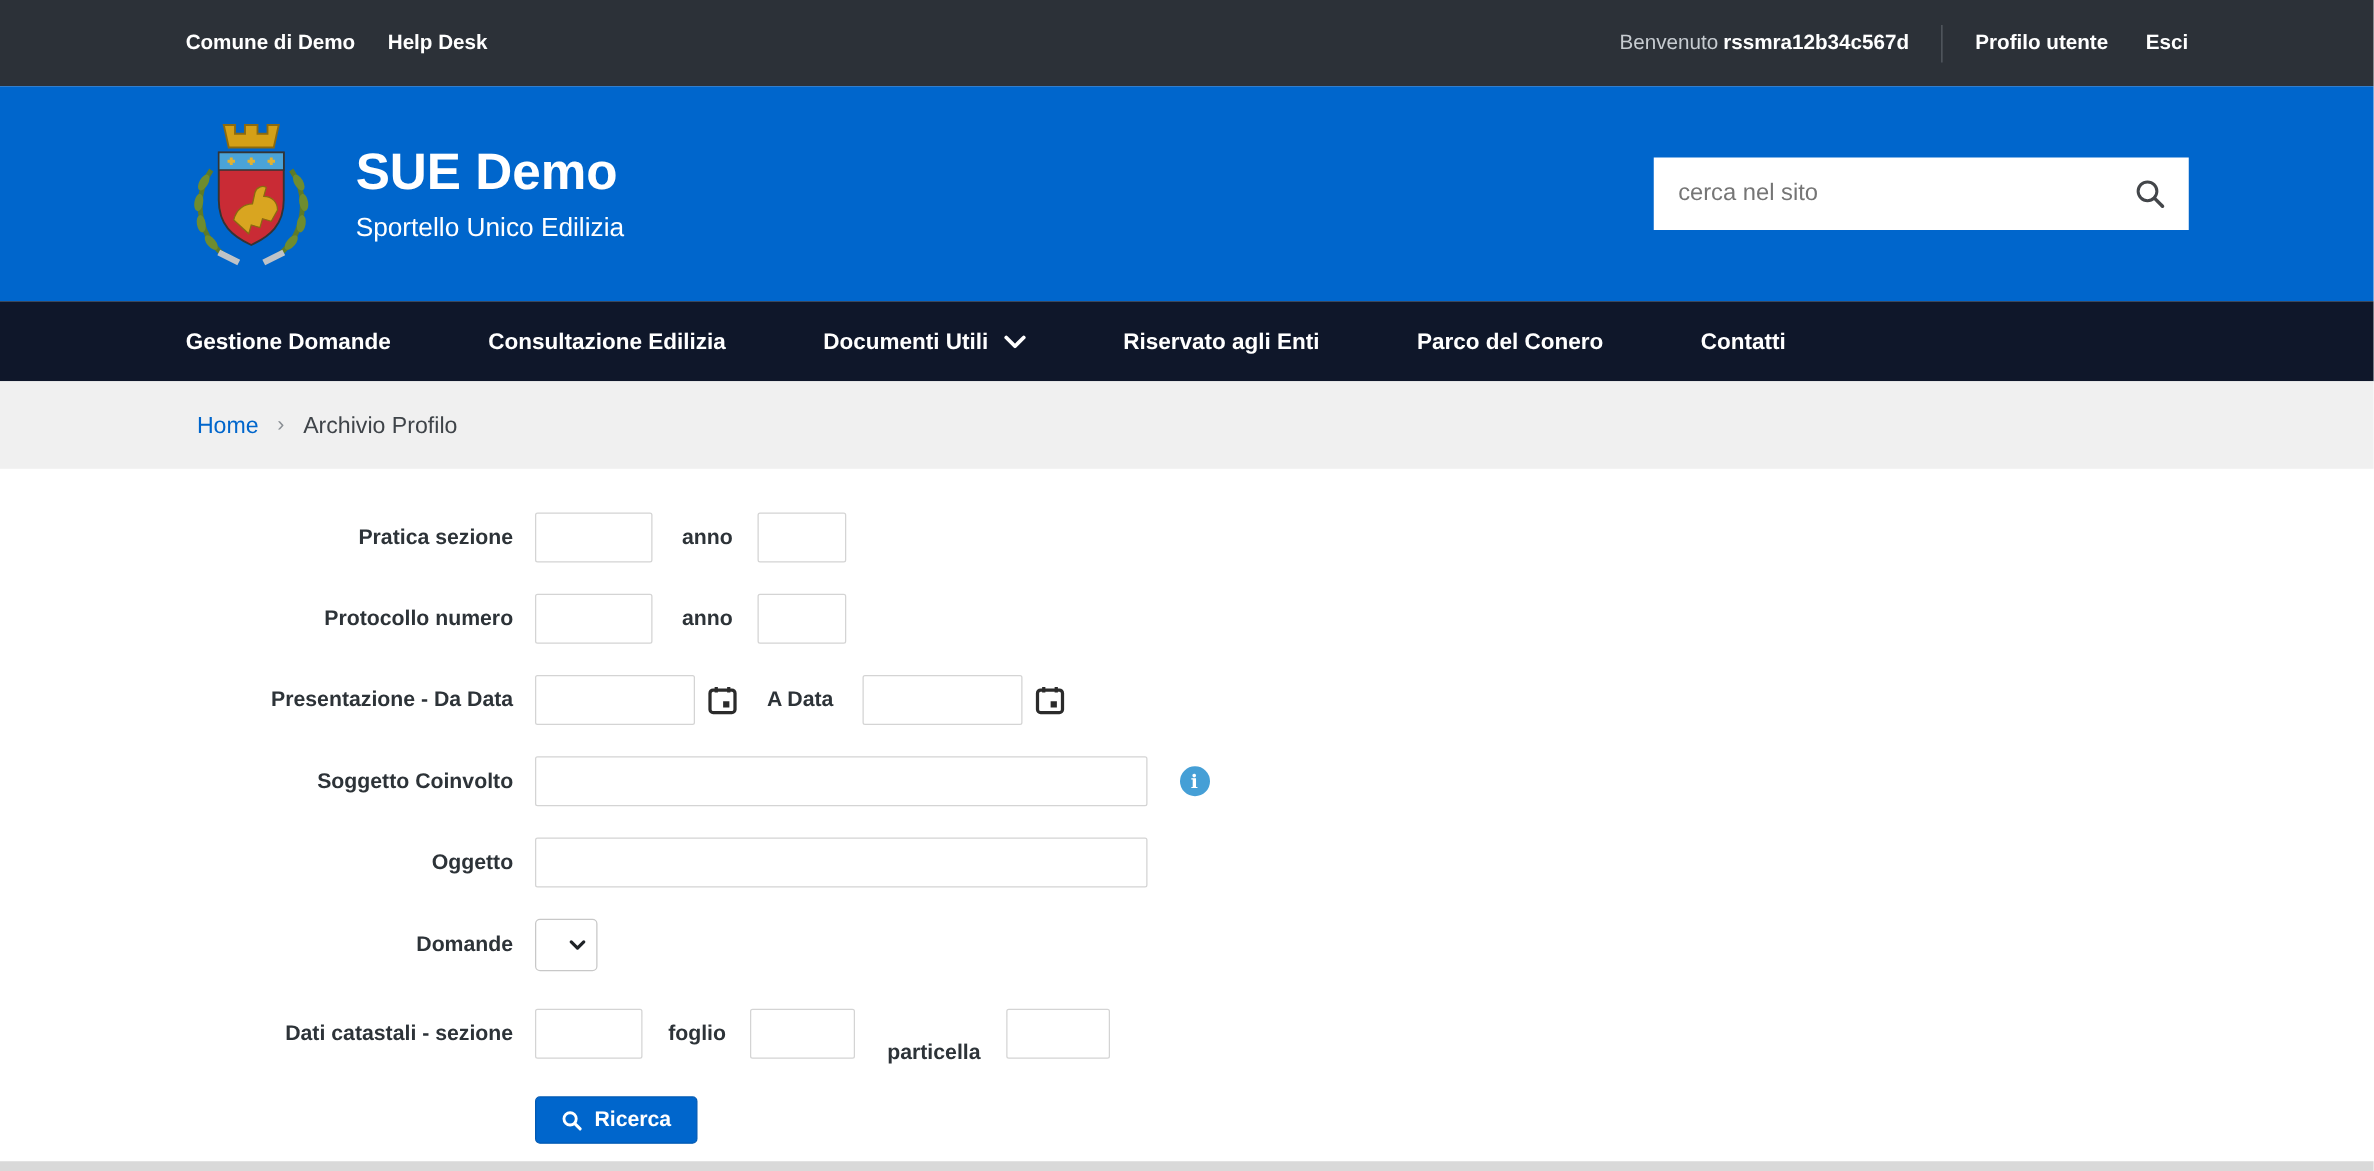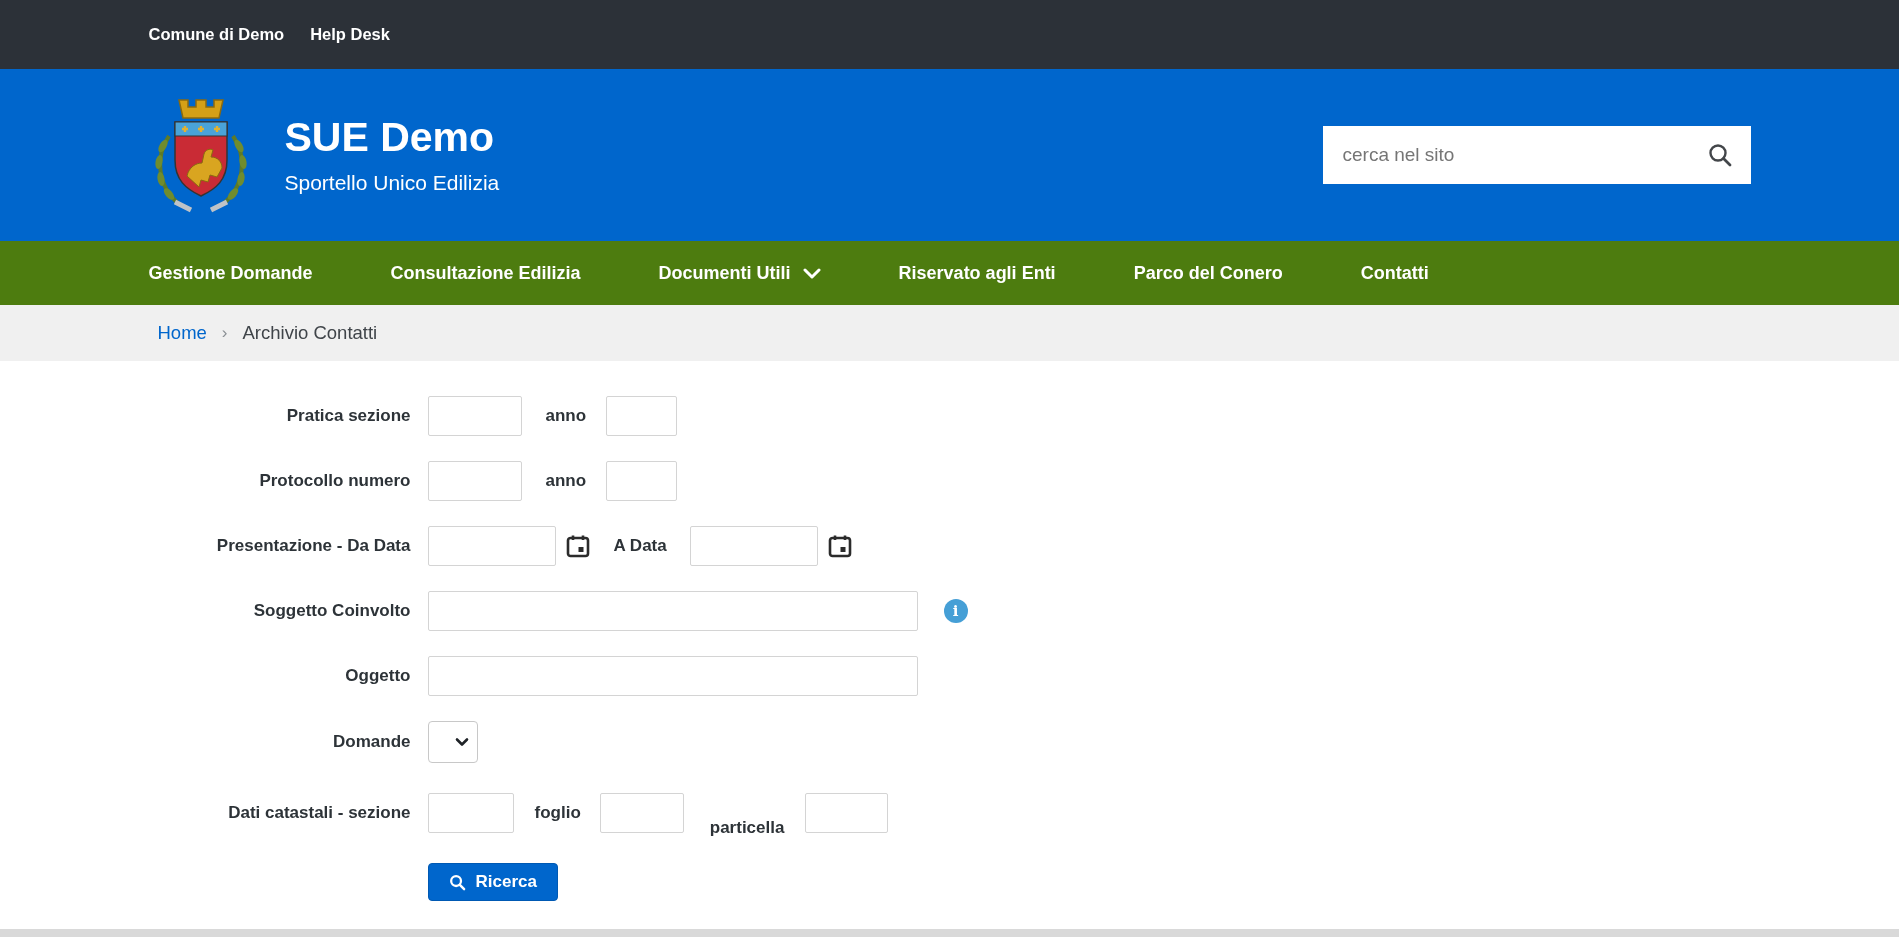--- a/index.html
+++ b/index.html
@@ -30,27 +30,27 @@
   .brand { display:flex; align-items:center; gap:32px; }
   .logo { width:104px; height:122px; display:inline-block; }
   .brand-title { color:#ffffff; font-weight:bold; font-size:41px; line-height:1.1; }
   .brand-subtitle { color:#ffffff; font-weight:normal; font-size:21px; margin-top:10px; }
   .searchbox { background:#ffffff; width:428px; height:58px; display:flex; align-items:center; padding:0 18px; }
   .searchbox input { border:none; outline:none; flex:1; font-size:19px; color:#333; font-family:"Liberation Sans",sans-serif; }
   .searchbox input::placeholder { color:#757575; }
   .search-icon { width:26px; height:26px; display:inline-flex; cursor:pointer; }
 
   
-  .nav { background:#4d7c0f; height:64px; flex:0 0 auto; }
+  .nav { background:#0f172a; height:64px; flex:0 0 auto; }
   .nav-inner { height:100%; display:flex; align-items:center; gap:78px; }
   .nav-item { color:#ffffff; font-weight:bold; font-size:18px; text-decoration:none; display:flex; align-items:center; gap:12px; cursor:pointer; }
   .chev-icon { display:inline-flex; }
 
   
-  .breadcrumb-bar { background:#f0f0f0; height:56px; flex:0 0 auto;padding-left:18px; }
+  .breadcrumb-bar { background:#f0f0f0; height:70px; flex:0 0 auto;padding-left:18px; }
   .breadcrumb { height:100%; display:flex; align-items:center; font-size:18.5px; }
   .breadcrumb a { color:#0066cc; text-decoration:none; cursor:pointer; }
   .breadcrumb .sep { color:#8a8f94; margin:0 15px; font-size:17px; }
   .breadcrumb .current { color:#3f4449; }
 
   
   .form-area { padding-top:35px; }
   .form-row { display:flex; align-items:center; margin-bottom:25px; }
   .flabel { width:262px; margin-right:17px; text-align:right; font-weight:bold; font-size:17px; color:#2d3338; flex:0 0 auto; }
   .midlabel { font-weight:bold; font-size:17px; color:#2d3338; }
@@ -89,20 +89,26 @@
 </head>
 <body>
 
 <div class="page">
 
   <div class="topbar">
     <div class="container topbar-inner">
       <div class="topbar-left">
         <a>Comune di Demo</a>
         <a>Help Desk</a>
+      </div>
+      <div class="topbar-right">
+        <span class="welcome"><span>Benvenuto</span><b>rssmra12b34c567d</b></span>
+        <span class="tb-divider"></span>
+        <a>Profilo utente</a>
+        <a>Esci</a>
       </div>
     </div>
   </div>
 
   <header class="header">
     <div class="container header-inner">
       <div class="brand">
         <span class="logo">
           <svg viewBox="0 0 104 122" width="104" height="122">
 
@@ -169,21 +175,21 @@
       <a class="nav-item">
           <span>Contatti</span>
         </a>
     </div>
   </nav>
 
   <div class="breadcrumb-bar">
     <div class="container breadcrumb">
       <a>Home</a>
       <span class="sep">›</span>
-      <span class="current">Archivio Contatti</span>
+      <span class="current">Archivio Profilo</span>
     </div>
   </div>
 
   <main class="container form-area">
 
     <div class="form-row">
       <label class="flabel">Pratica sezione</label>
       <input class="inp w94" value="" style="">
       <span class="midlabel ml24 mr20">anno</span>
       <input class="inp w71" value="" style="">

